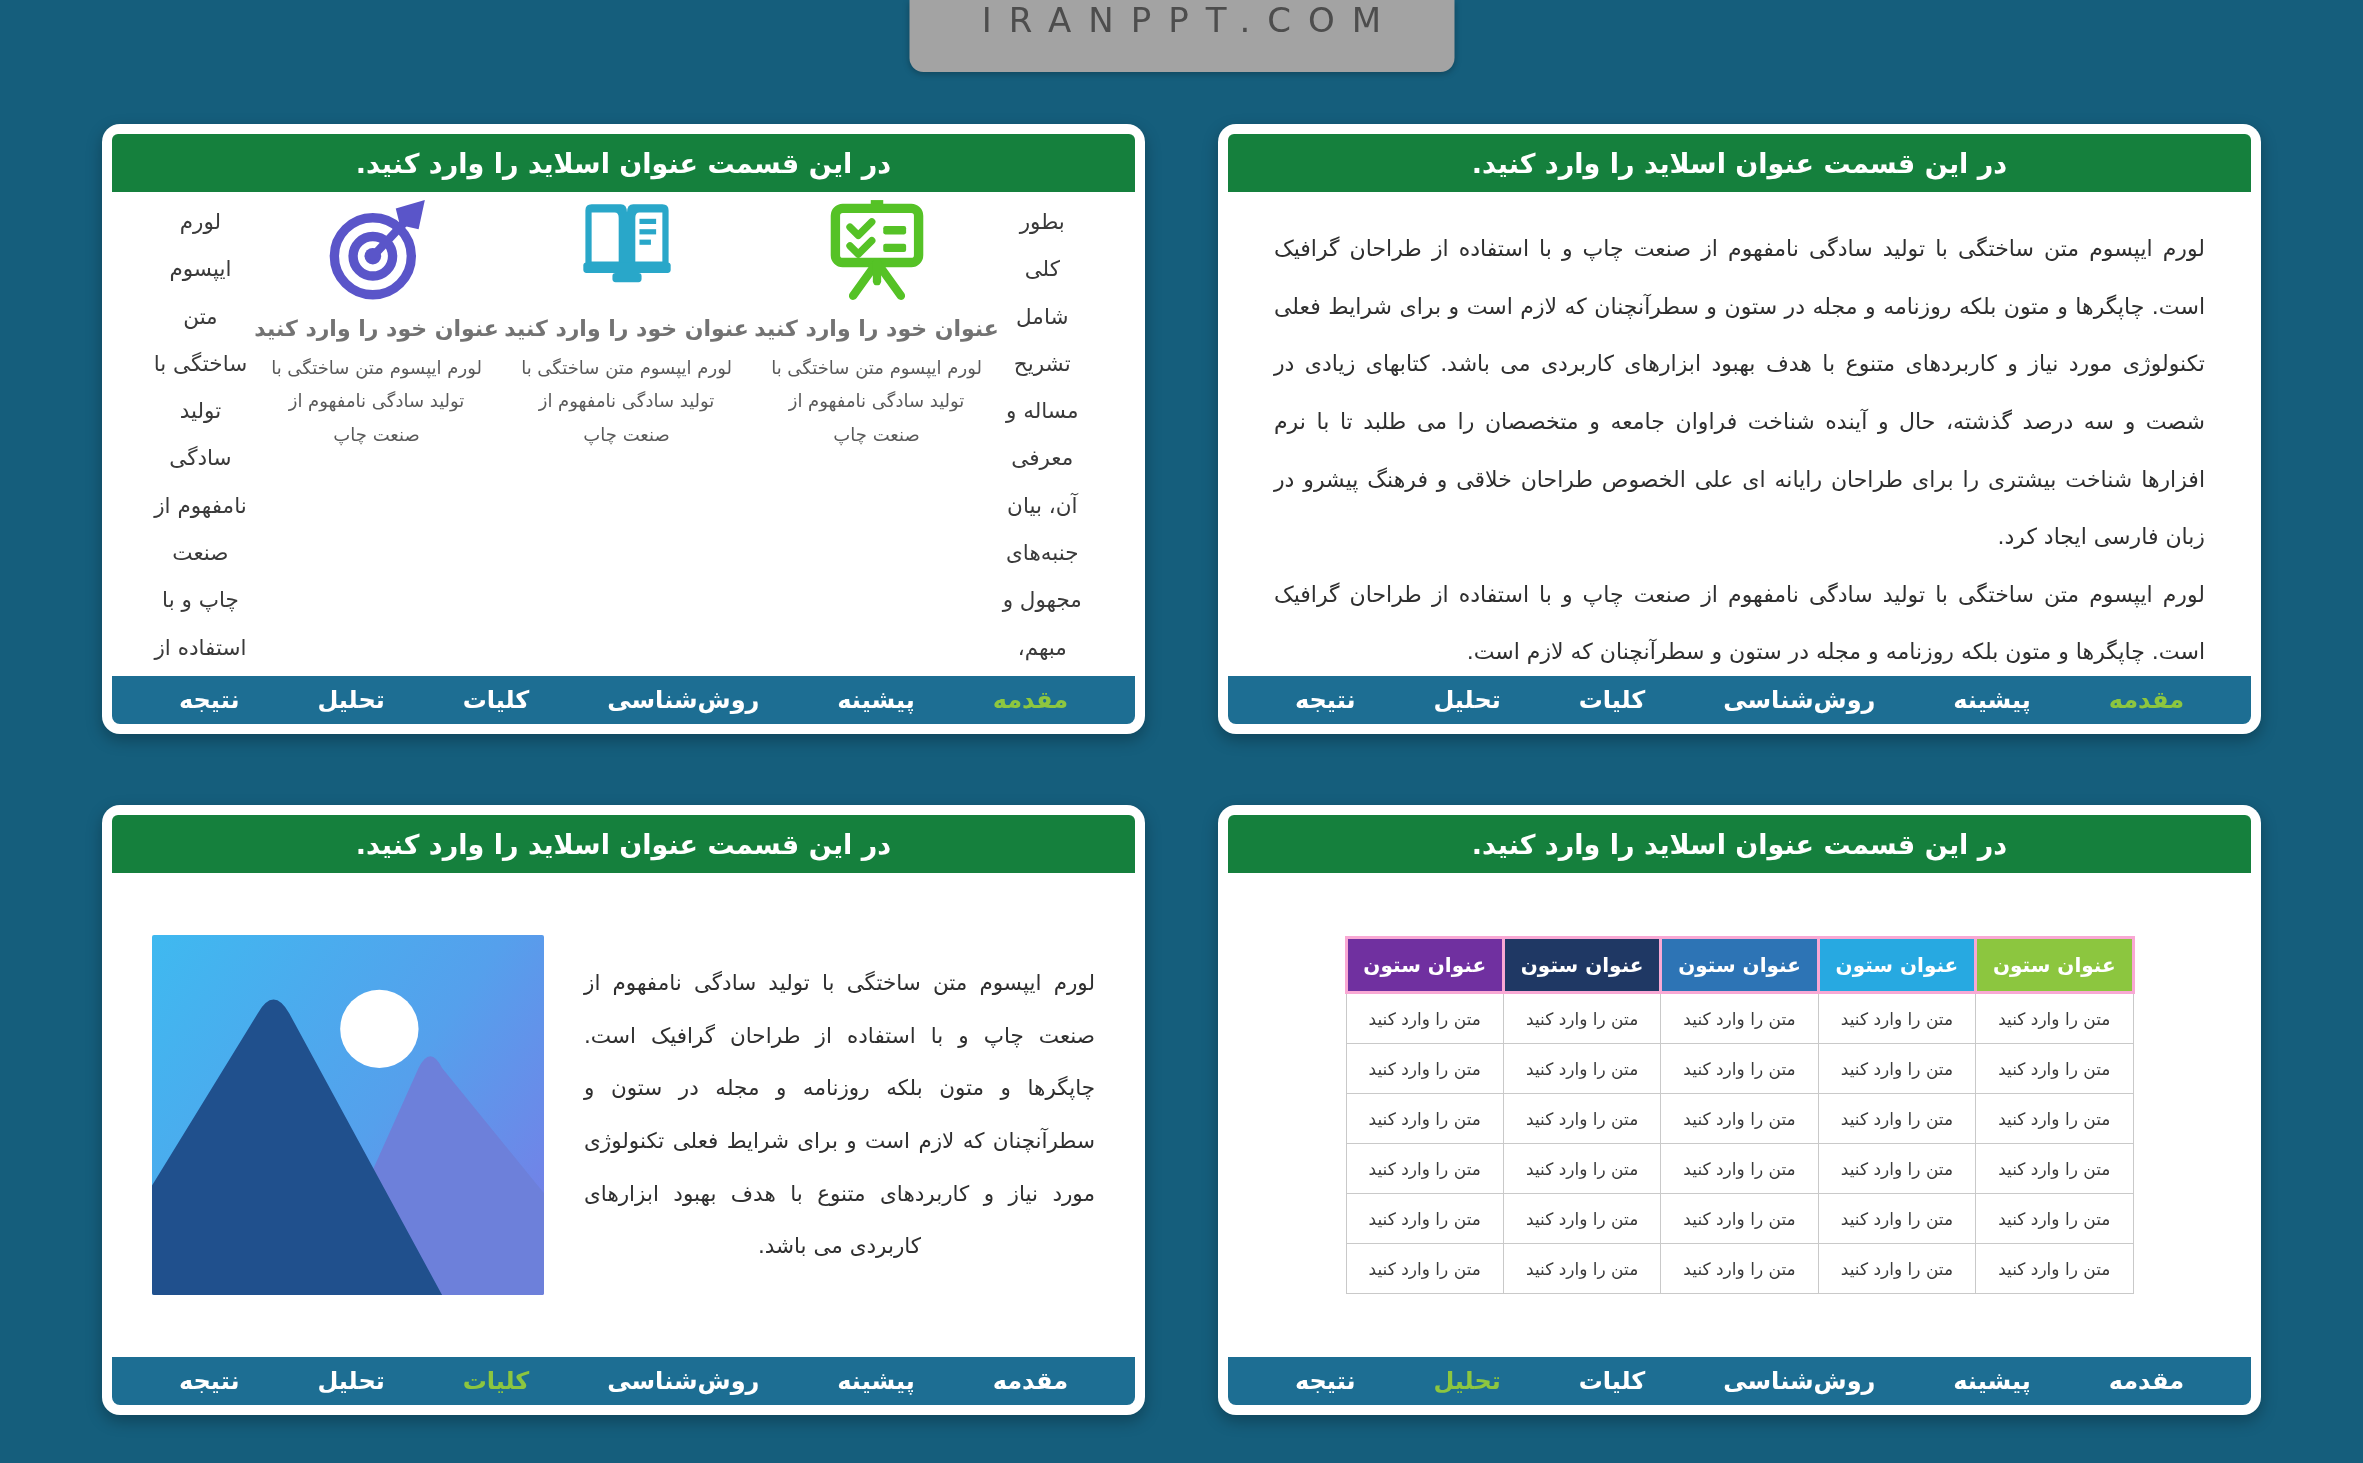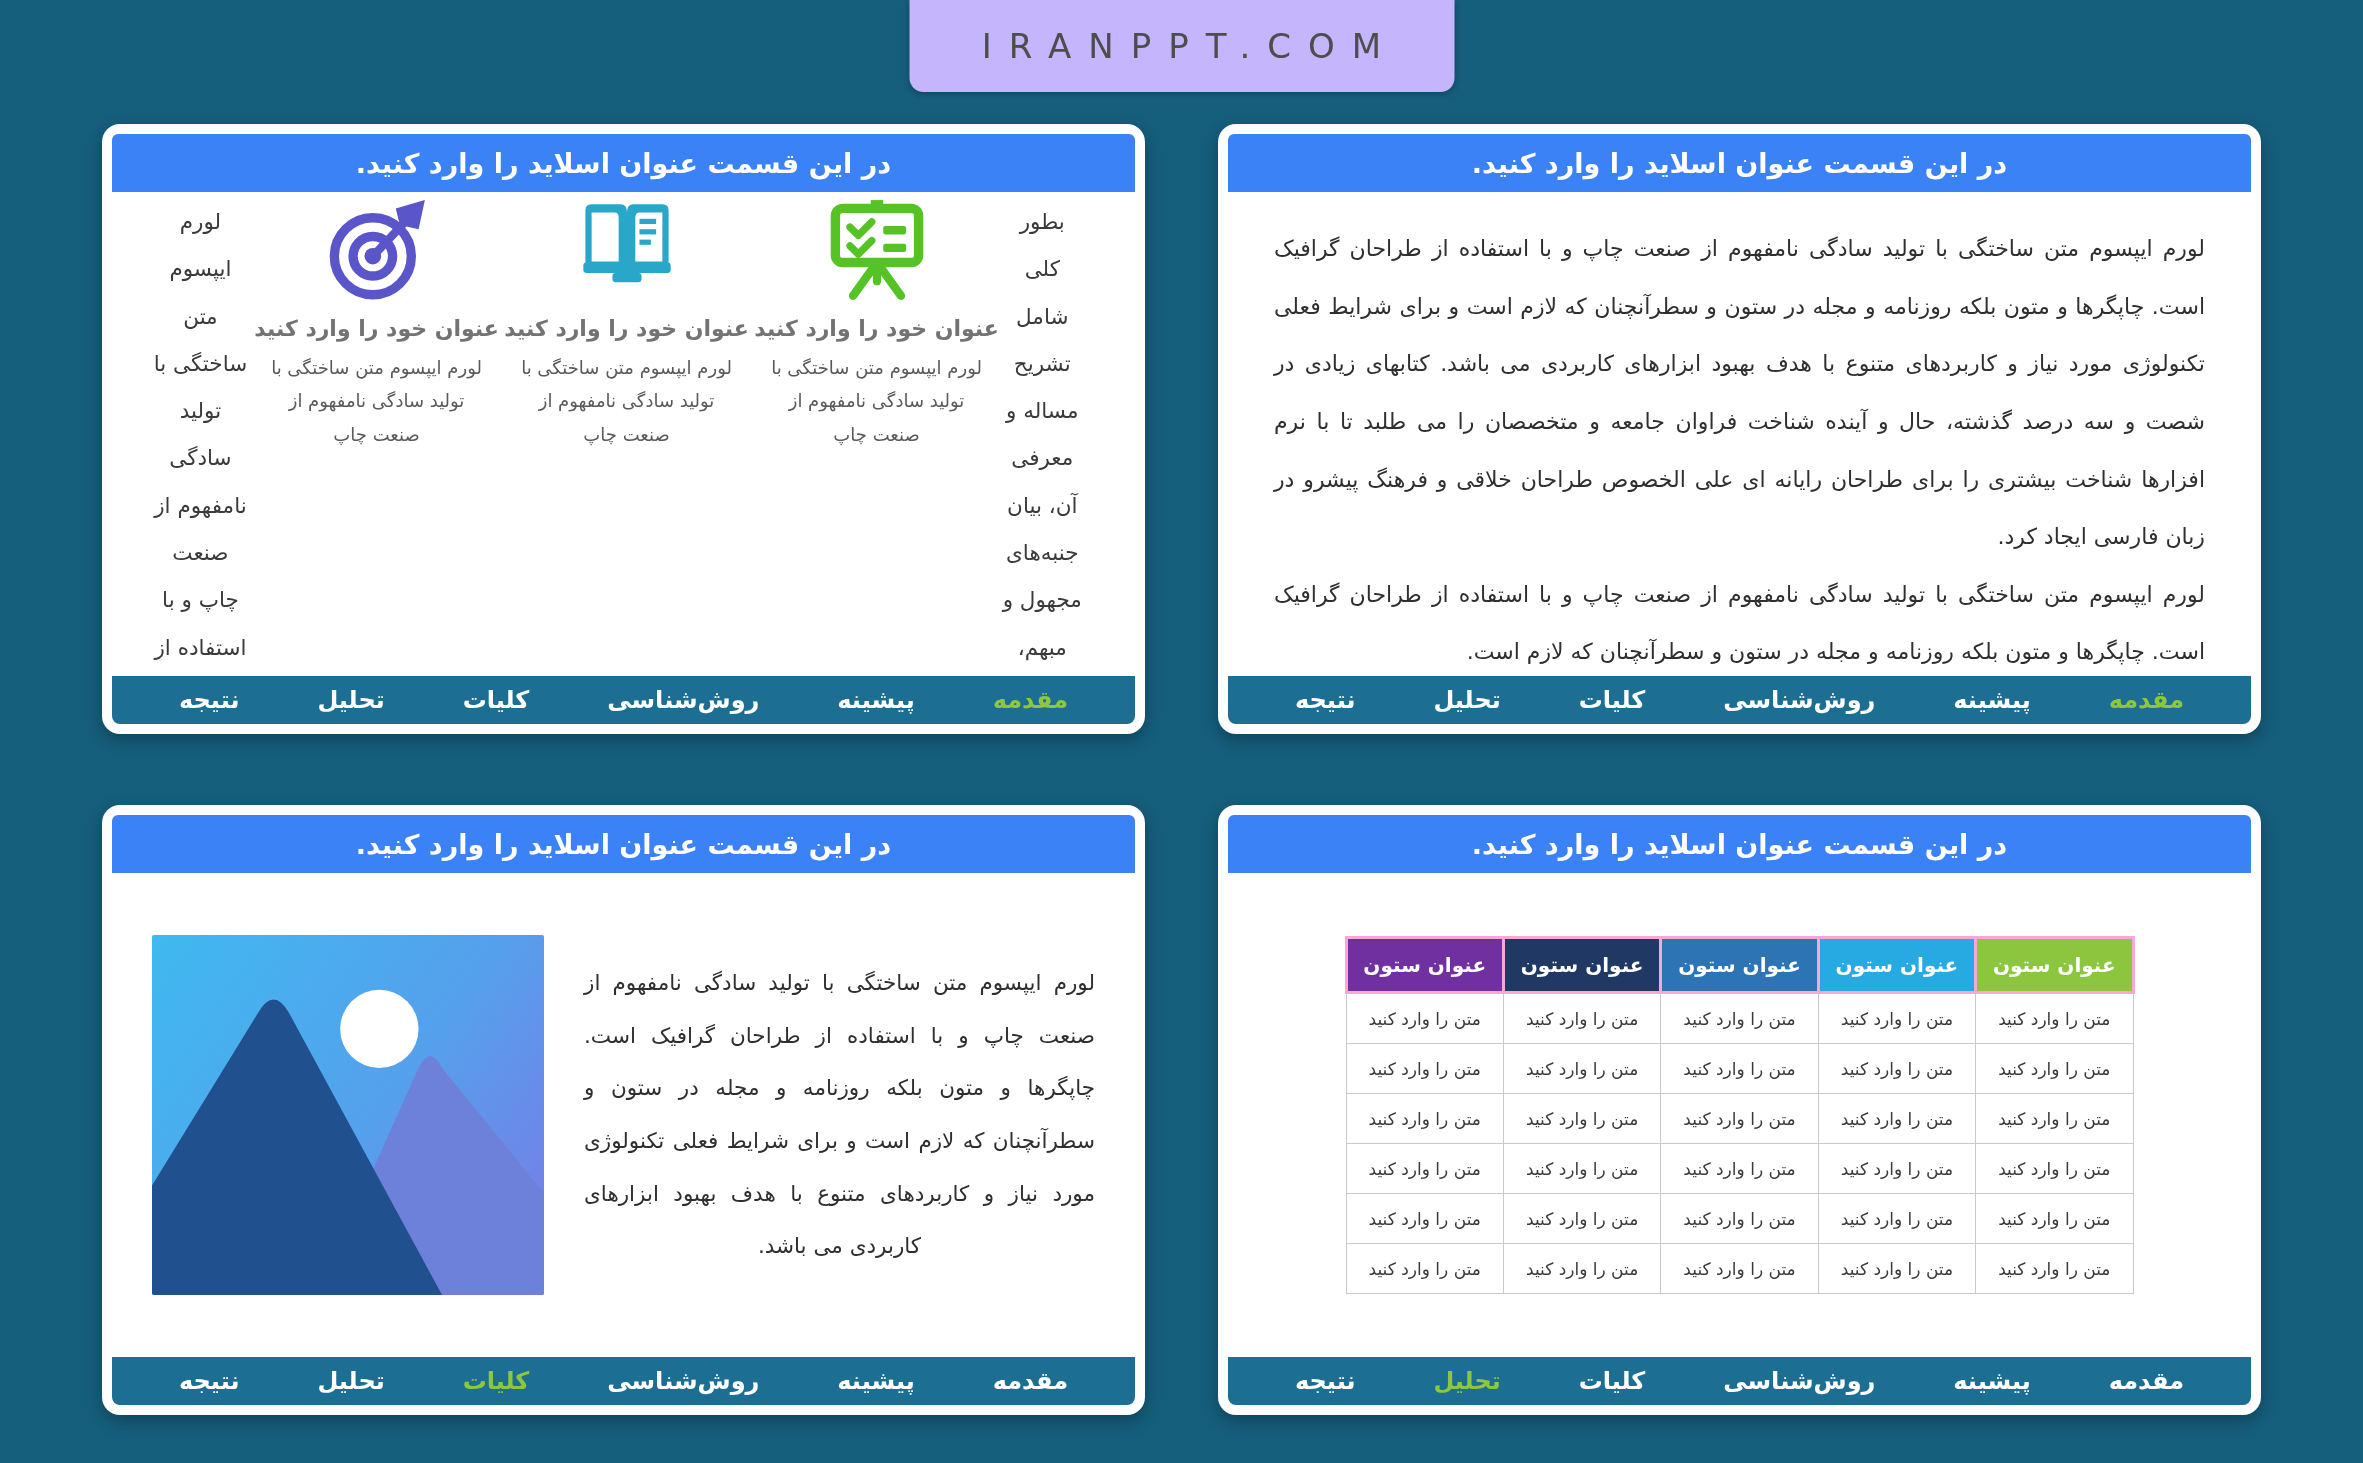--- a/index.html
+++ b/index.html
@@ -2,43 +2,43 @@
 <html lang="fa"><head>
 <meta charset="utf-8">
 <style>
   html,body{margin:0;padding:0;}
   body{background:#0e4a63;font-family:"DejaVu Sans",sans-serif;}
   .canvas{position:relative;width:2363px;height:1463px;background:#155e7c;overflow:hidden;}
 
   
   .brand-badge{
     position:absolute;top:0;left:50%;transform:translateX(-50%);
-    width:545px;height:92px;background:#c4b5fd;border-radius:0 0 14px 14px;
-    display:flex;align-items:center;justify-content:center;
+    width:545px;height:72px;background:#a3a3a3;border-radius:0 0 14px 14px;
+    display:flex;align-items:flex-start;justify-content:center;
     box-shadow:0 2px 6px rgba(0,0,0,.25);
   }
   .brand-badge span{
     font-size:34px;letter-spacing:17px;color:#4d4d4d;font-weight:500;
     padding-left:17px;white-space:nowrap;
   }
 
   
   .slide{
     position:absolute;width:1043px;height:610px;background:#ffffff;
     border-radius:18px;padding:10px;box-sizing:border-box;
     display:flex;flex-direction:column;
     box-shadow:0 6px 16px rgba(0,0,0,.28);
   }
   .slide.tl{left:102px;top:124px;}
   .slide.tr{left:1218px;top:124px;}
   .slide.bl{left:102px;top:805px;}
   .slide.br{left:1218px;top:805px;}
 
   .slide-header{
-    background:#3b82f6;height:58px;flex:0 0 58px;border-radius:6px 6px 0 0;
+    background:#15803d;height:58px;flex:0 0 58px;border-radius:6px 6px 0 0;
     display:flex;align-items:center;justify-content:center;
   }
   .slide-header .title{color:#fff;font-size:27px;font-weight:bold;direction:rtl;}
 
   .slide-body{flex:1 1 auto;background:#fff;direction:rtl;overflow:hidden;}
 
   .slide-footer{
     background:#1d6e93;height:48px;flex:0 0 48px;border-radius:0 0 8px 8px;
     display:flex;direction:rtl;align-items:center;justify-content:space-around;
     padding:0 28px;

